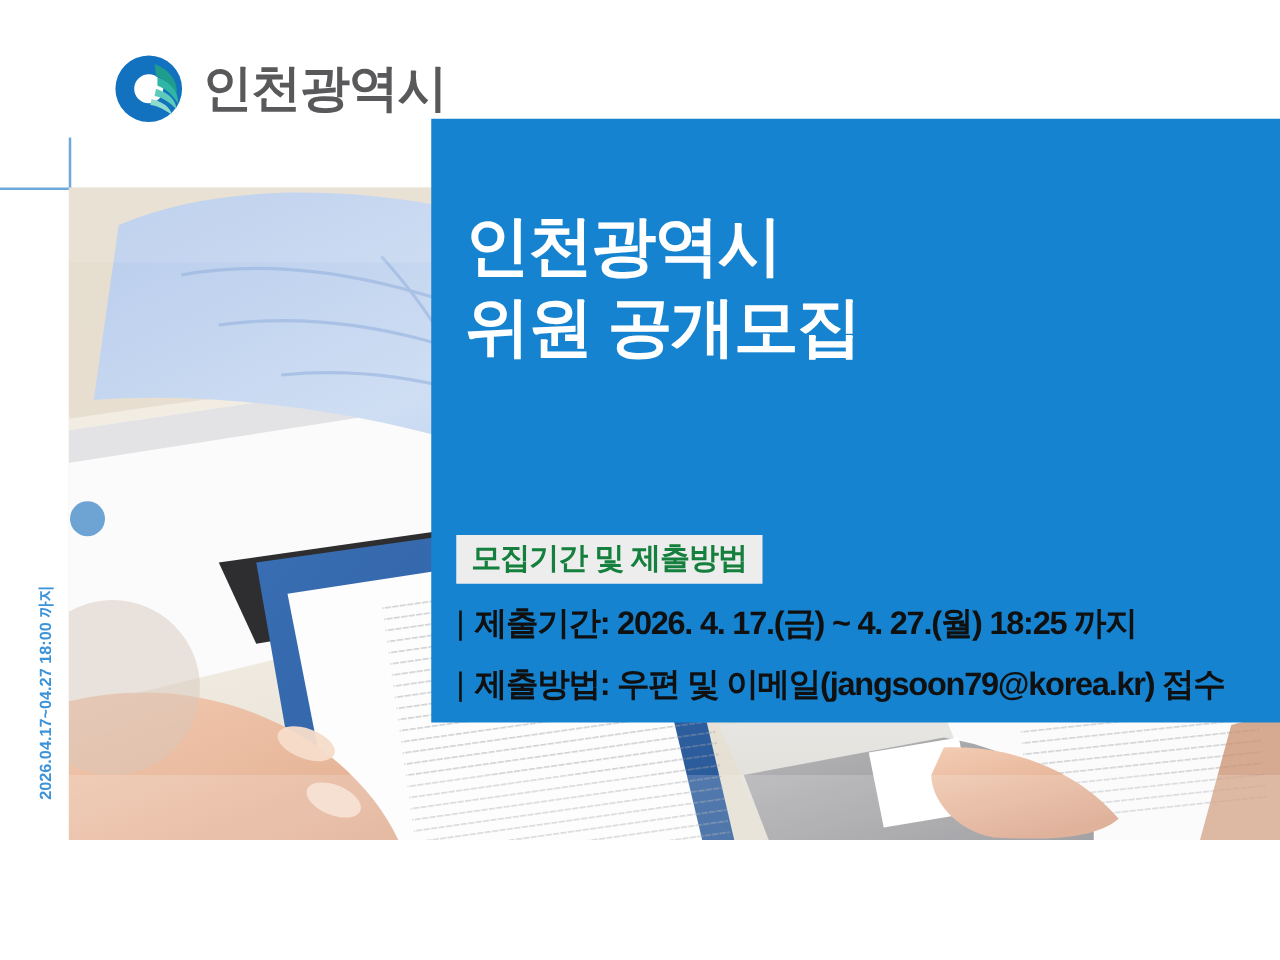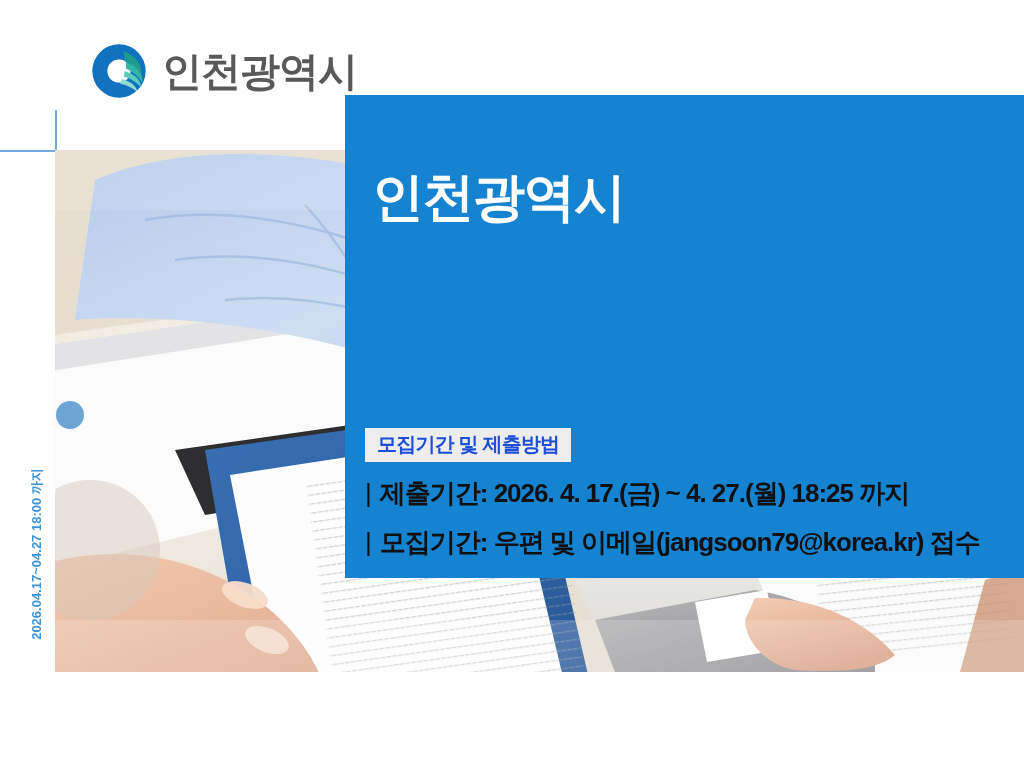--- a/index.html
+++ b/index.html
@@ -96,22 +96,22 @@
   
   .info-block {
     position: absolute;
     left: 365px;
     top: 428px;
     width: 650px;
   }
   .info-badge {
     display: inline-block;
     background: #EDEDED;
-    color: #1d4ed8;
-    font-size: 20px;
+    color: #15803d;
+    font-size: 24px;
     font-weight: bold;
     letter-spacing: -0.8px;
     padding: 5px 12px 6px 12px;
     line-height: 1.15;
     white-space: nowrap;
   }
   .info-row {
     display: flex;
     align-items: baseline;
     margin-top: 14px;
@@ -267,29 +267,30 @@
 
     <rect x="0" y="0" width="969" height="60" fill="#ffffff" opacity="0.12"></rect>
     <rect x="0" y="470" width="969" height="52" fill="#ffffff" opacity="0.18"></rect>
   </svg>
 </div>
 
 <div class="blue-panel"></div>
 
 <div class="title-block">
   <div class="title-line">인천광역시</div>
+  <div class="title-line">위원 공개모집</div>
 </div>
 
 <div class="info-block">
   <div class="info-badge">모집기간 및 제출방법</div>
 
   <div class="info-row">
     <span class="info-bar">|</span>
     <span>제출기간: 2026. 4. 17.(금) ~ 4. 27.(월) 18:25 까지</span>
   </div>
 
   <div class="info-row">
     <span class="info-bar">|</span>
-    <span>모집기간: 우편 및 이메일(jangsoon79@korea.kr) 접수</span>
+    <span>제출방법: 우편 및 이메일(jangsoon79@korea.kr) 접수</span>
   </div>
 </div>
 
 <div class="side-caption">2026.04.17~04.27  18:00 까지</div>
 
 </body></html>

